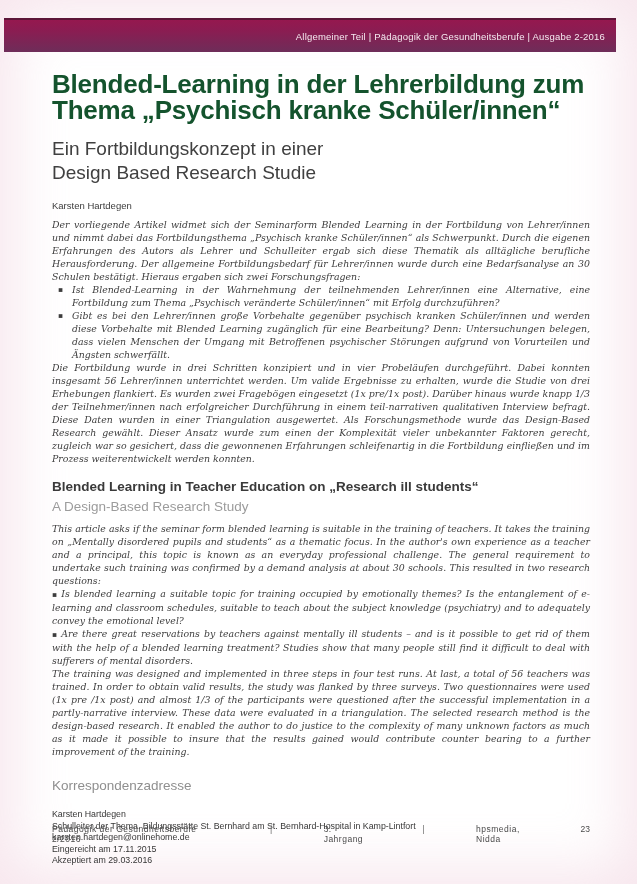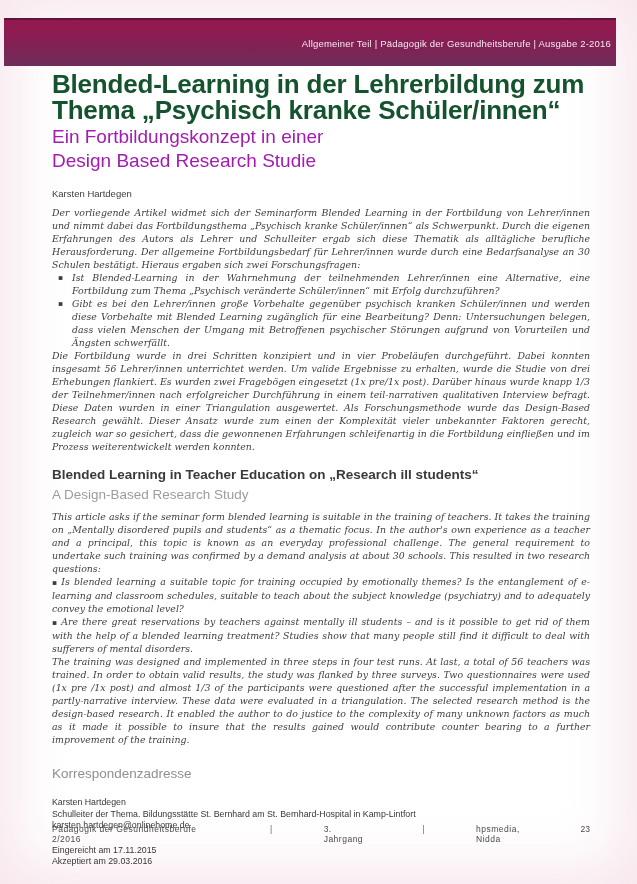--- a/index.html
+++ b/index.html
@@ -9,43 +9,43 @@
     font-family:"Liberation Sans",sans-serif;
     position:relative;
     overflow:hidden;
   }
   .page{
     position:absolute;inset:0;
     box-shadow: inset 0 0 55px 14px rgba(238,200,216,0.45);
   }
   
   .header-bar{
-    position:absolute;left:4px;right:21px;top:18px;height:48px;
+    position:absolute;left:4px;right:21px;top:18px;height:34px;
     background:linear-gradient(180deg,#95184f 0%,#8a1d52 35%,#6e2d59 100%);
     border-top:2px solid #5c1638;
     box-sizing:border-box;
     display:flex;align-items:center;justify-content:flex-end;
-    padding-right:5px;
+    padding-right:11px;
   }
   .header-bar .bar-text{
     color:#f7e9f0;font-size:9.5px;letter-spacing:0.2px;
   }
   
   .content{
     position:absolute;left:52px;right:47px;top:52px;
   }
   .article-title{
     margin-top:19px;
     color:#14532d;
     font-size:26px;font-weight:bold;
     line-height:26px;letter-spacing:-0.2px;
   }
   .article-subtitle{
-    margin-top:2px;
-    color:#a21caf;
+    margin-top:14px;
+    color:#404040;
     font-size:19px;font-weight:normal;
     line-height:24px;
   }
   .author{
     margin-top:15px;
     color:#3c3c3c;font-size:9.5px;
   }
   .abstract{
     margin-top:7px;
     color:#3d3d3d;
@@ -73,21 +73,21 @@
     color:#9c9c9c;font-size:13.5px;font-weight:normal;line-height:17px;
   }
   .korr-heading{
     margin-top:19px;
     color:#8f8f8f;font-size:13.5px;font-weight:normal;line-height:17px;
   }
   .small-block{
     color:#363636;font-size:8.8px;line-height:11.5px;
   }
   .address-block{margin-top:15px;}
-  .dates-block{margin-top:13px;}
+  .dates-block{}
   
   .footer{
     position:absolute;left:52px;right:47px;bottom:40px;
     display:flex;align-items:baseline;
     color:#4a4a4a;font-size:8.5px;letter-spacing:0.5px;gap:37px;
   }
   .footer .sep{padding:0 14px;color:#6a6a6a;}
   .footer .page-number{margin-left:auto;letter-spacing:0;}
 </style>
 </head>

